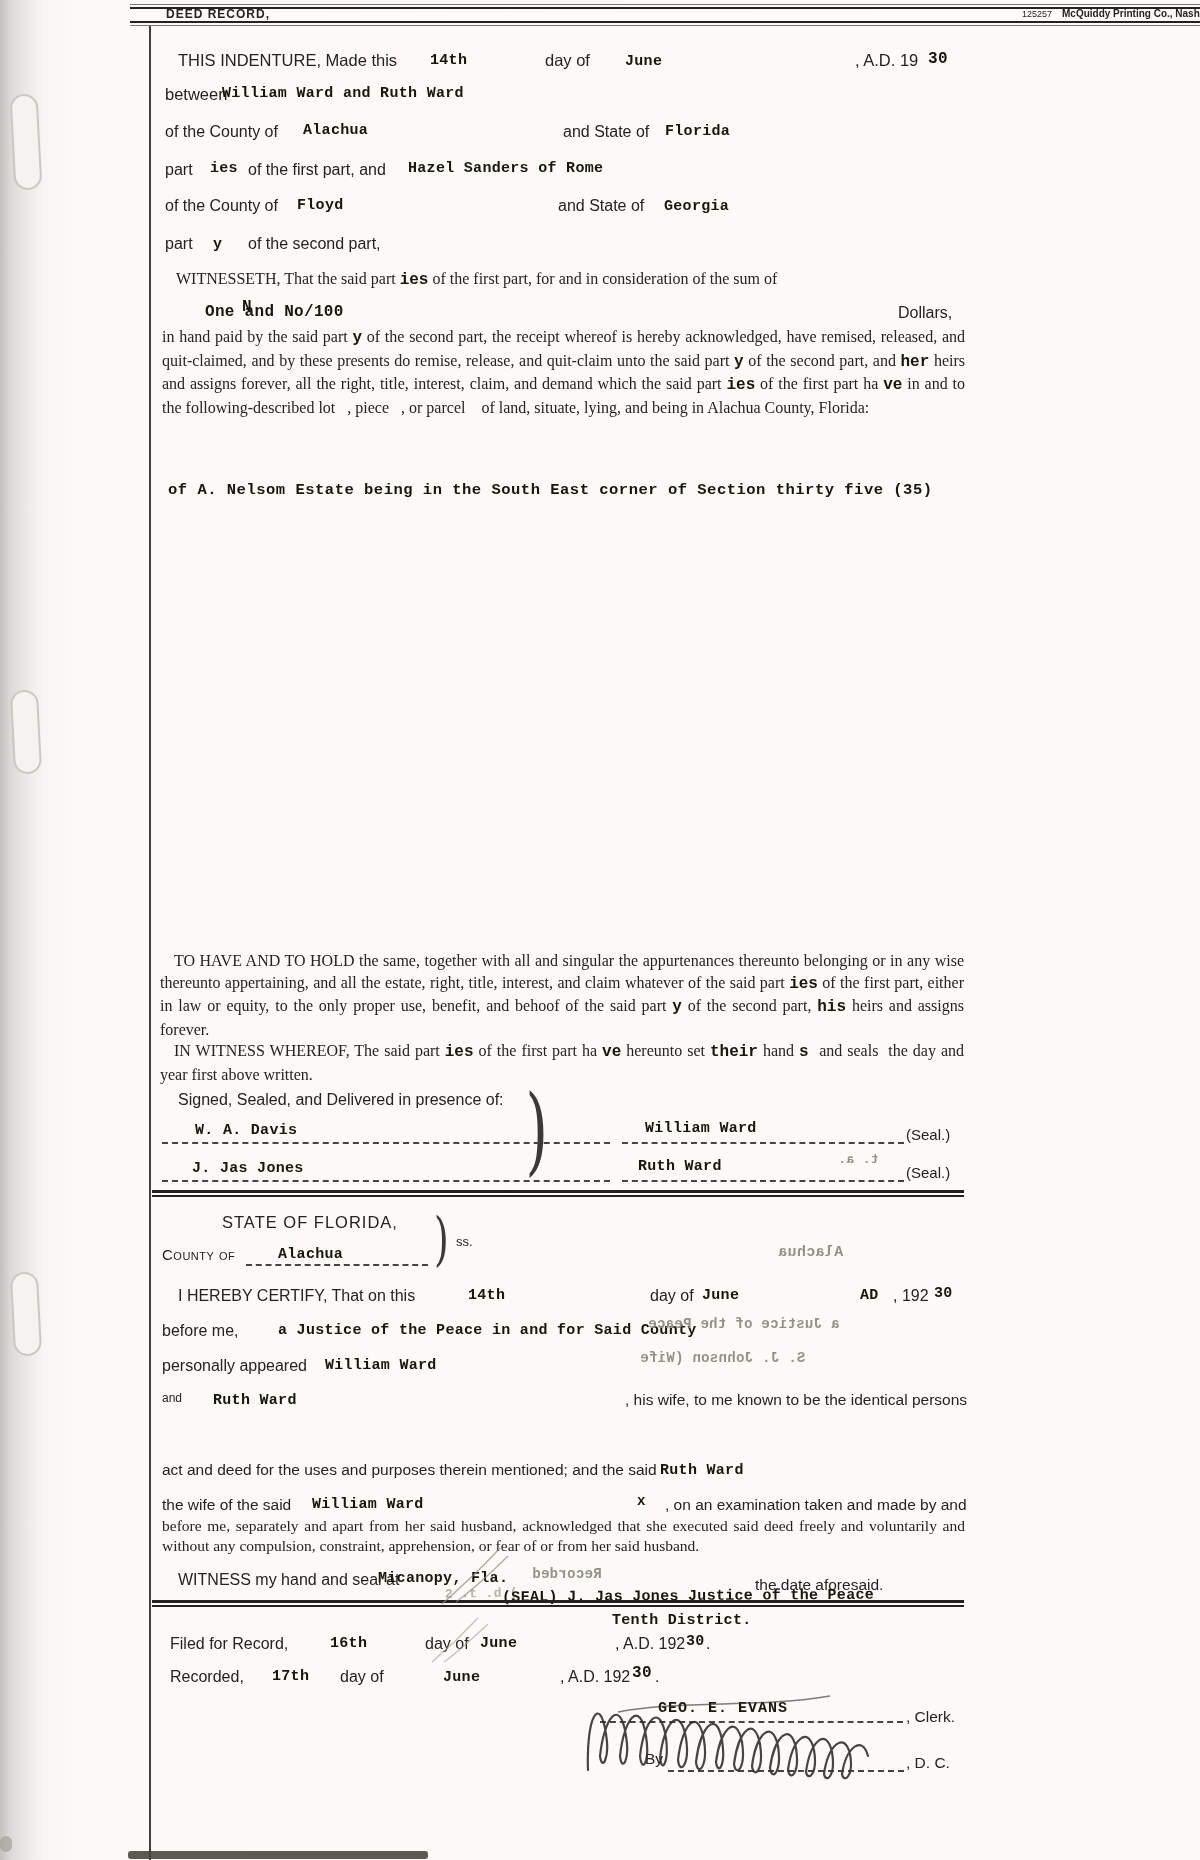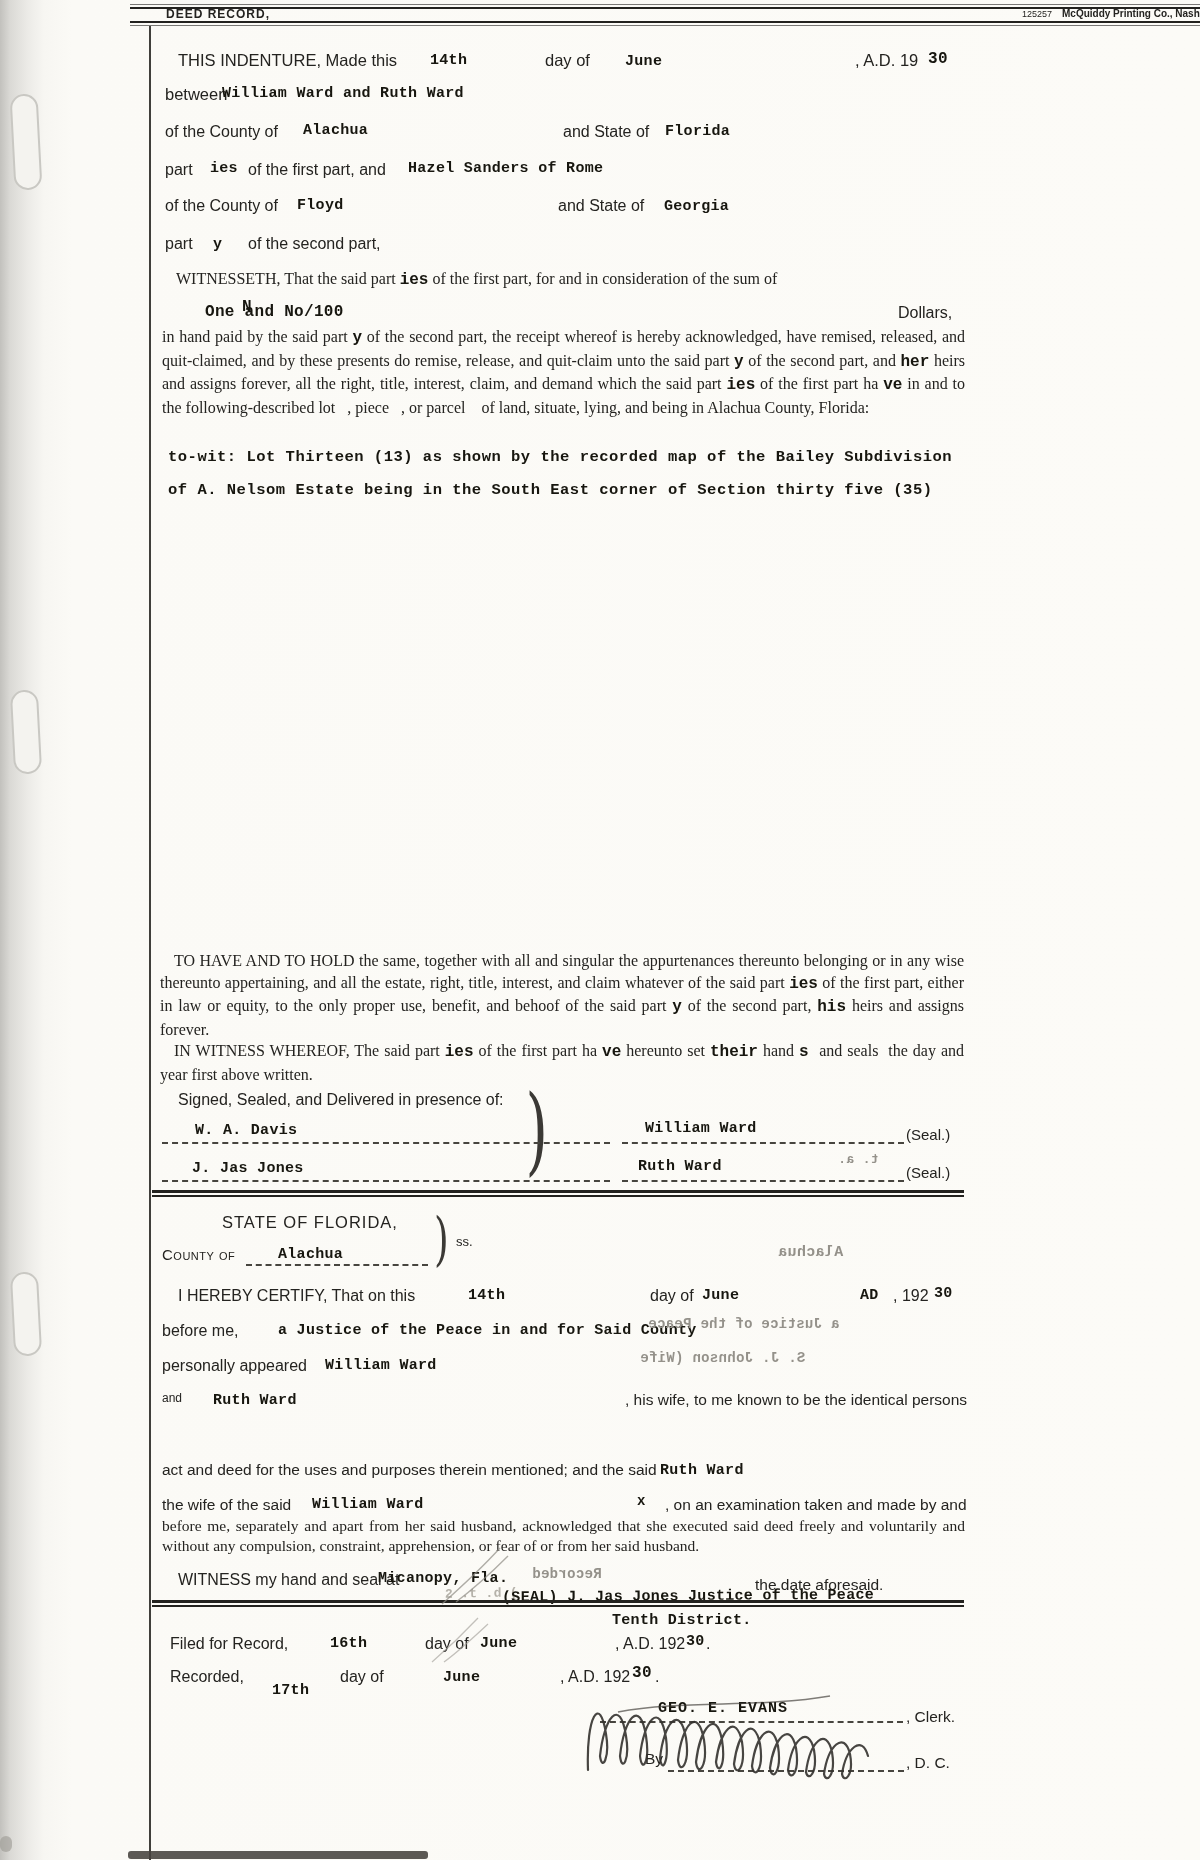--- a/index.html
+++ b/index.html
@@ -73,21 +73,20 @@
   <div class="par" style="left:162px;top:268px;width:806px;text-indent:14px;font-size:16px;"><span class="run-p">WITNESSETH, That the said part </span><span class="run-t">ies</span><span class="run-p"> of the first part, for and in consideration of the sum of</span></div>
 
   <div class="line t" style="left:205px;top:303px;font-size:16px;">
     <span>One and No/100</span>
     <span class="t" style="position:absolute;left:37px;top:-5px;">N</span>
   </div>
   <div class="line p" style="left:898px;top:303px;font-size:16px;">Dollars,</div>
 
   <div class="par" style="left:162px;top:326px;width:803px;"><span class="run-p">in hand paid by the said part </span><span class="run-t">y</span><span class="run-p"> of the second part, the receipt whereof is hereby acknowledged, have remised, released, and quit-claimed, and by these presents do remise, release, and quit-claim unto the said part </span><span class="run-t">y</span><span class="run-p"> of the second part, and </span><span class="run-t">her</span><span class="run-p"> heirs and assigns forever, all the right, title, interest, claim, and demand which the said part </span><span class="run-t">ies</span><span class="run-p"> of the first part ha </span><span class="run-t">ve</span><span class="run-p"> in and to the following-described lot&nbsp;&nbsp;&nbsp;, piece&nbsp;&nbsp;&nbsp;, or parcel&nbsp;&nbsp;&nbsp; of land, situate, lying, and being in Alachua County, Florida:</span></div>
 
-  <div class="line t" style="left:168px;top:448px;font-size:15.5px;letter-spacing:.5px;">to-wit: Lot Thirteen (13) as shown by the recorded map of the Bailey Subdivision</div>
   <div class="line t" style="left:168px;top:481px;font-size:15.5px;letter-spacing:.5px;">of A. Nelsom Estate being in the South East corner of Section thirty five (35)</div>
 
   <div class="par" style="left:160px;top:950px;width:804px;text-indent:14px;"><span class="run-p">TO HAVE AND TO HOLD the same, together with all and singular the appurtenances thereunto belonging or in any wise thereunto appertaining, and all the estate, right, title, interest, and claim whatever of the said part </span><span class="run-t">ies</span><span class="run-p"> of the first part, either in law or equity, to the only proper use, benefit, and behoof of the said part </span><span class="run-t">y</span><span class="run-p"> of the second part, </span><span class="run-t">his</span><span class="run-p"> heirs and assigns forever.</span></div>
 
   <div class="par" style="left:160px;top:1040px;width:804px;text-indent:14px;"><span class="run-p">IN WITNESS WHEREOF, The said part </span><span class="run-t">ies</span><span class="run-p"> of the first part ha </span><span class="run-t">ve</span><span class="run-p"> hereunto set </span><span class="run-t">their</span><span class="run-p"> hand </span><span class="run-t">s </span><span class="run-p">and seals&nbsp; the day and year first above written.</span></div>
 
   <div class="line p" style="left:178px;top:1090px;font-size:16px;">Signed, Sealed, and Delivered in presence of:</div>
   <div class="brace" style="left:518px;top:1082px;font-size:96px;transform:scaleX(.6);">)</div>
 
   <div class="line t" style="left:195px;top:1122px;font-size:15px;">W. A. Davis</div>
@@ -159,21 +158,21 @@
 
   <div class="line p" style="left:170px;top:1634px;font-size:16px;">Filed for Record,</div>
   <div class="line t" style="left:330px;top:1635px;font-size:15px;">16th</div>
   <div class="line p" style="left:425px;top:1634px;font-size:16px;">day of</div>
   <div class="line t" style="left:480px;top:1635px;font-size:15px;">June</div>
   <div class="line p" style="left:615px;top:1634px;font-size:16px;">, A.D. 192</div>
   <div class="line t" style="left:686px;top:1633px;font-size:15px;">30</div>
   <div class="line p" style="left:706px;top:1634px;font-size:16px;">.</div>
 
   <div class="line p" style="left:170px;top:1667px;font-size:16px;">Recorded,</div>
-  <div class="line t" style="left:272px;top:1668px;font-size:15px;margin-top:14px;">17th</div>
+  <div class="line t" style="left:272px;top:1668px;font-size:15px;">17th</div>
   <div class="line p" style="left:340px;top:1667px;font-size:16px;">day of</div>
   <div class="line t" style="left:443px;top:1669px;font-size:15px;">June</div>
   <div class="line p" style="left:560px;top:1667px;font-size:16px;">, A.D. 192</div>
   <div class="line t" style="left:632px;top:1664px;font-size:16px;">30</div>
   <div class="line p" style="left:655px;top:1667px;font-size:16px;">.</div>
 
   <div class="line t" style="left:658px;top:1700px;font-size:15px;letter-spacing:1px;">GEO. E. EVANS</div>
   <div class="dash" style="left:600px;top:1721px;width:303px;"></div>
   <div class="line p" style="left:906px;top:1708px;font-size:15.5px;">, Clerk.</div>
   <div class="line p" style="left:645px;top:1750px;font-size:15.5px;">By</div>

